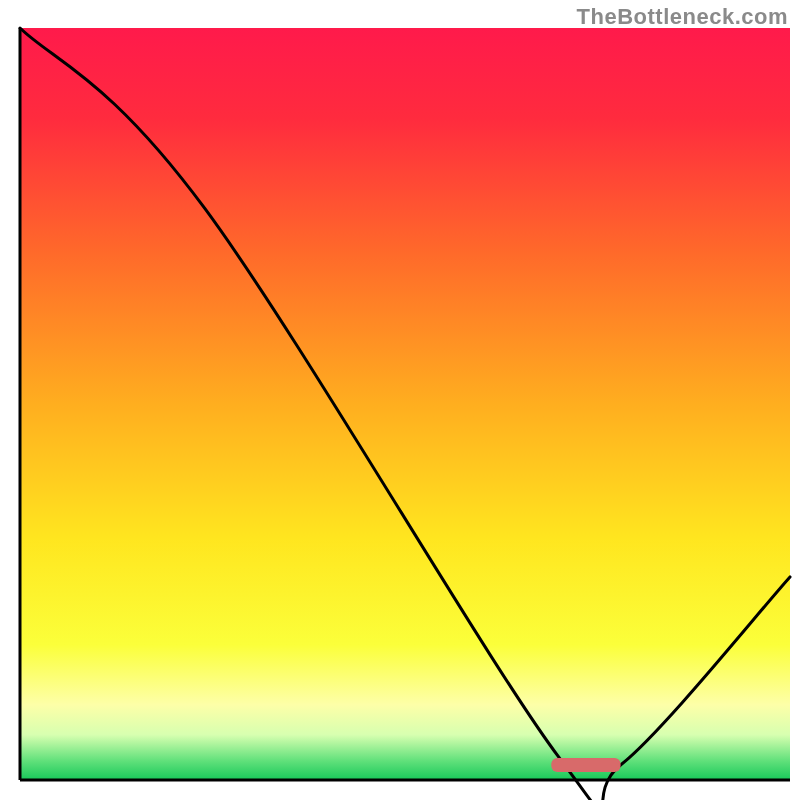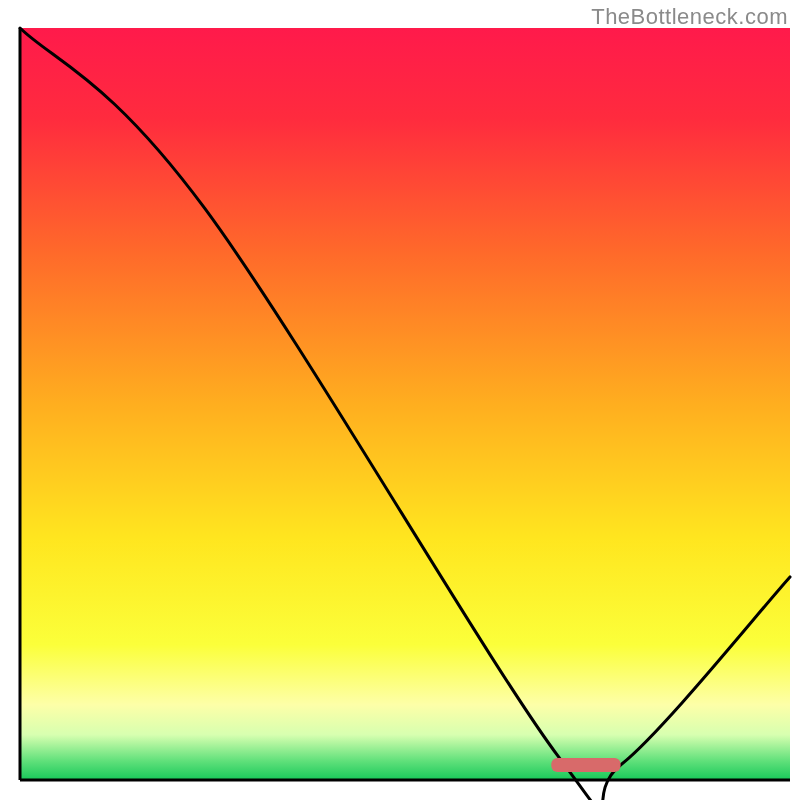--- a/index.html
+++ b/index.html
@@ -13,21 +13,21 @@
   .container {
     position: relative;
     width: 800px;
     height: 800px;
   }
   .watermark {
     position: absolute;
     top: 4px;
     right: 12px;
     font-size: 22px;
-    font-weight: normal;
+    font-weight: bold;
     color: #8a8a8a;
     letter-spacing: 0.5px;
   }
   svg {
     display: block;
   }
 </style>
 </head>
 <body>
 

